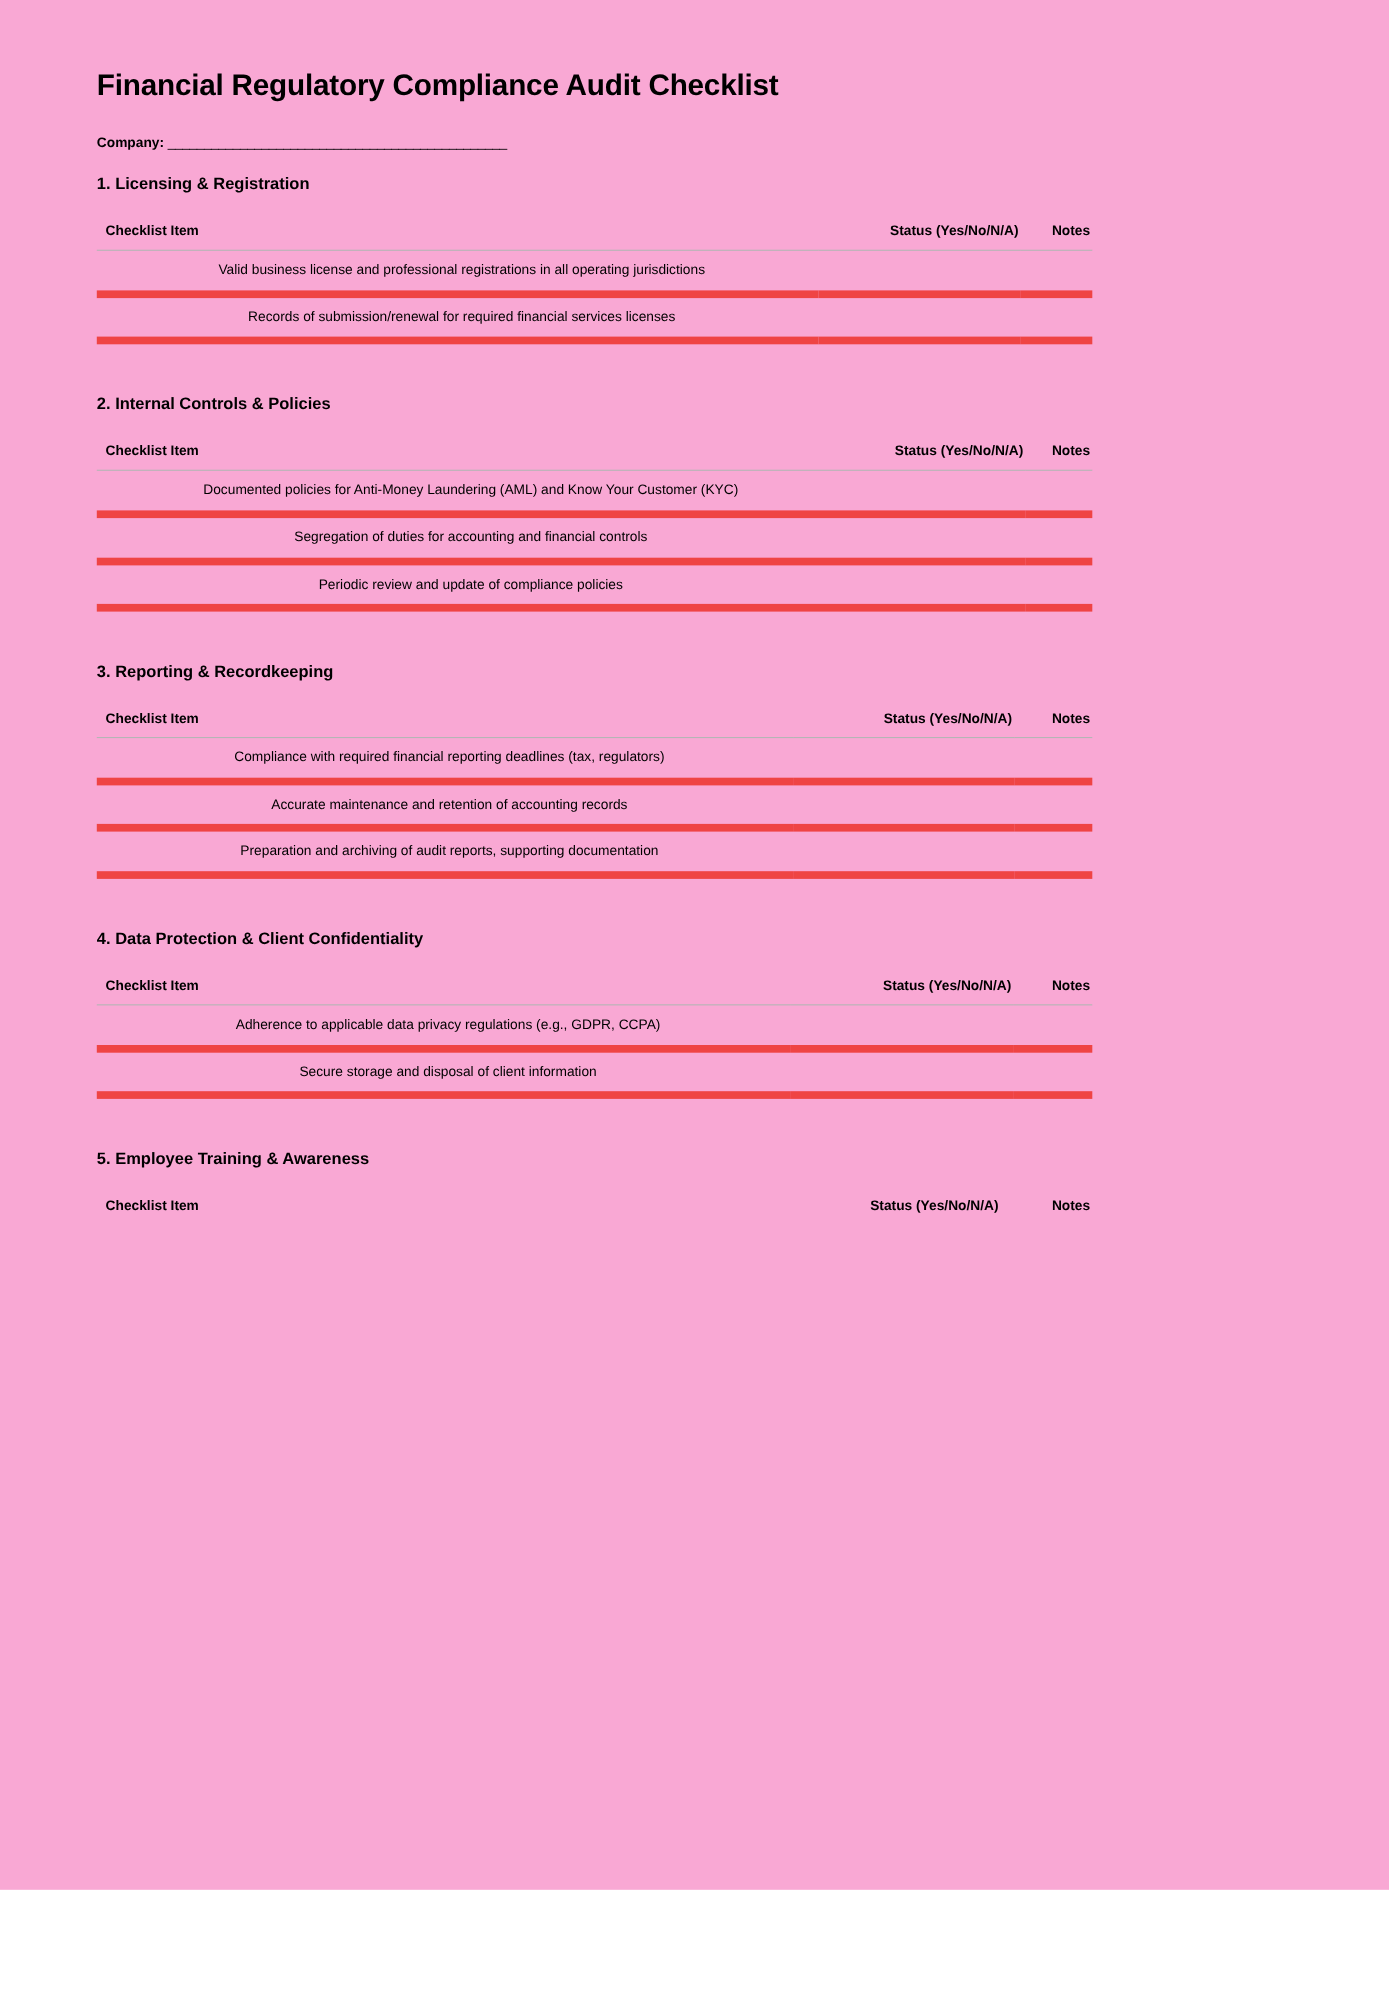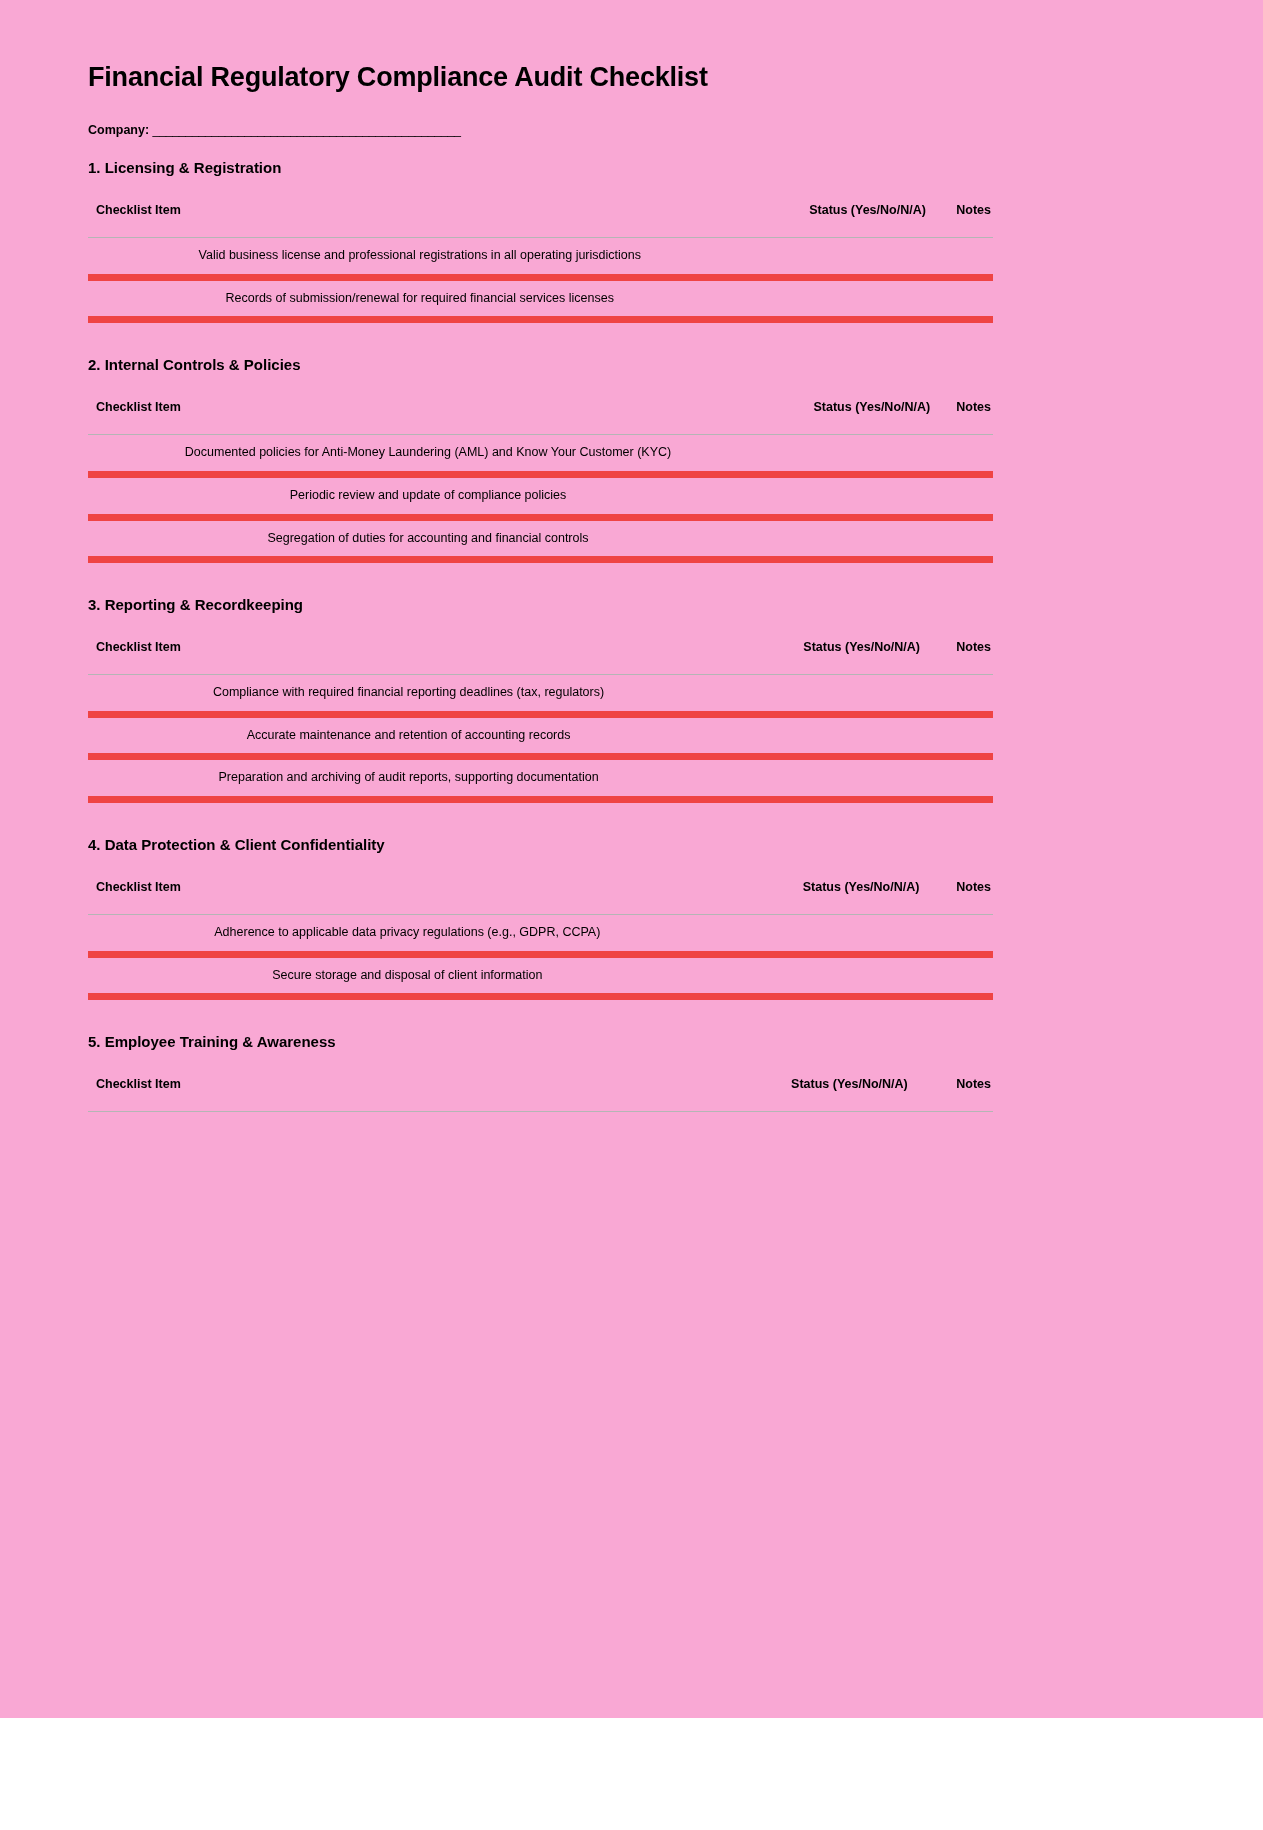--- a/index.html
+++ b/index.html
@@ -60,33 +60,33 @@
   .section {
     margin: 0;
   }
   .section-title {
     font-size: 15px;
     font-weight: bold;
     margin: 0 0 26px 0;
     line-height: 1.2;
   }
   .sec-gap-1 { margin-top: 20px; }
-  .sec-gap   { margin-top: 33px; }
+  .sec-gap   { margin-top: 46px; }
 
   table.checklist {
     width: 100%;
     border-collapse: collapse;
     table-layout: auto;
     margin: 0 0 0 0;
   }
   table.checklist th {
     font-size: 12.5px;
     font-weight: bold;
     text-align: left;
-    padding: 0 0 20px 8px;
+    padding: 0 0 10px 8px;
     border-bottom: 1px solid #b5b5b5;
     white-space: nowrap;
     vertical-align: bottom;
   }
   table.checklist th.col-status,
   table.checklist th.col-notes {
     text-align: right;
     padding-right: 2px;
   }
   table.checklist td {
@@ -151,26 +151,26 @@
                   <th class="col-notes">Notes</th>
                 </tr>
               </thead>
               <tbody>
                 <tr>
                   <td class="cell-item">Documented policies for Anti-Money Laundering (AML) and Know Your Customer (KYC)</td>
                   <td class="cell-status"></td>
                   <td class="cell-notes"></td>
                 </tr>
                 <tr>
+                  <td class="cell-item">Segregation of duties for accounting and financial controls</td>
+                  <td class="cell-status"></td>
+                  <td class="cell-notes"></td>
+                </tr>
+                <tr>
                   <td class="cell-item">Periodic review and update of compliance policies</td>
-                  <td class="cell-status"></td>
-                  <td class="cell-notes"></td>
-                </tr>
-                <tr>
-                  <td class="cell-item">Segregation of duties for accounting and financial controls</td>
                   <td class="cell-status"></td>
                   <td class="cell-notes"></td>
                 </tr>
               </tbody>
             </table>
           </div>
           <div class="section sec-gap">
             <h2 class="section-title">3. Reporting &amp; Recordkeeping</h2>
             <table class="checklist">
               <thead>

